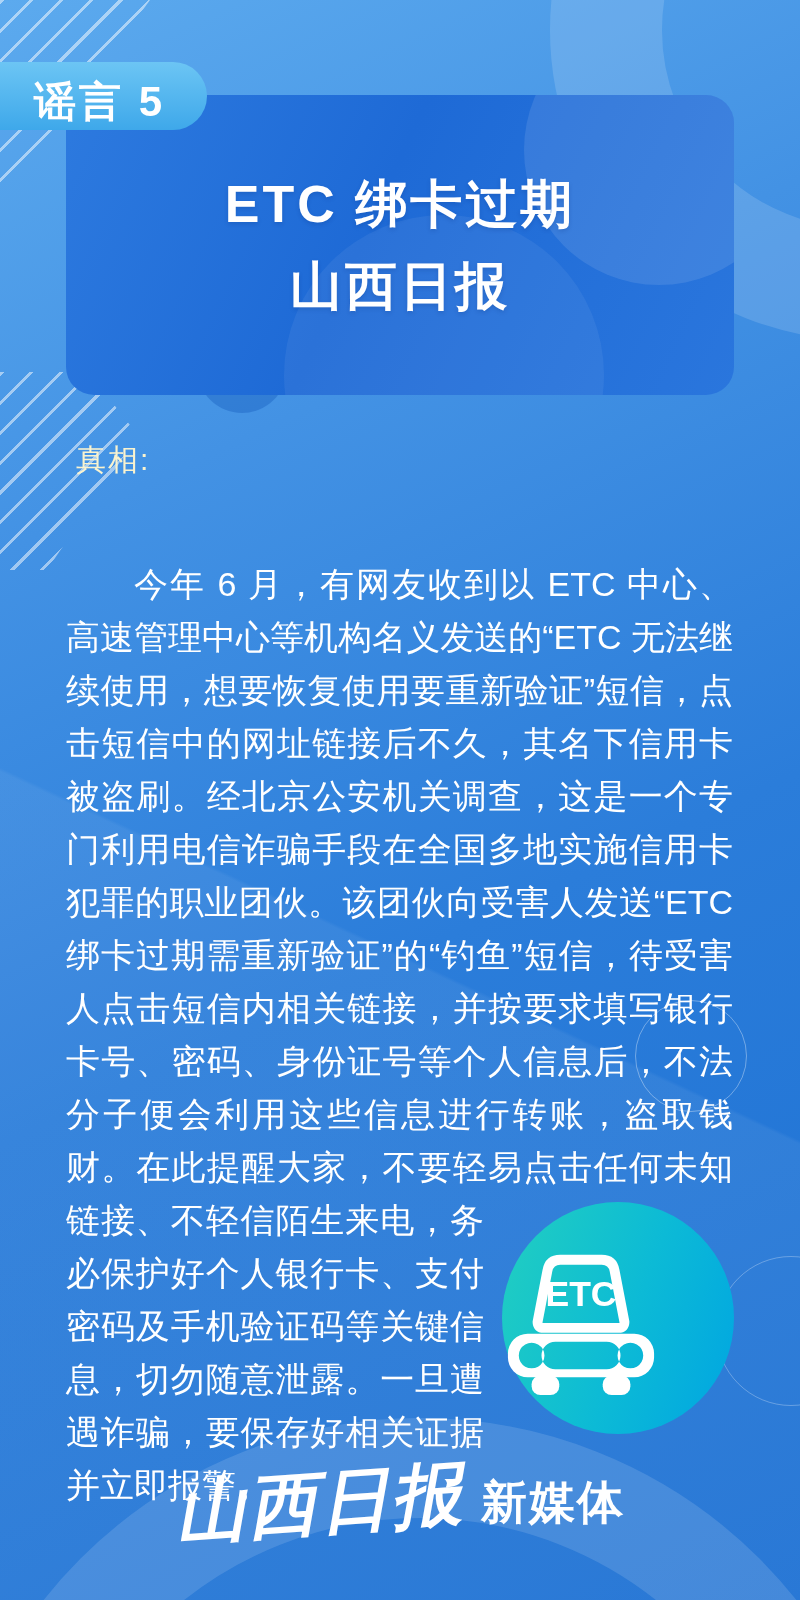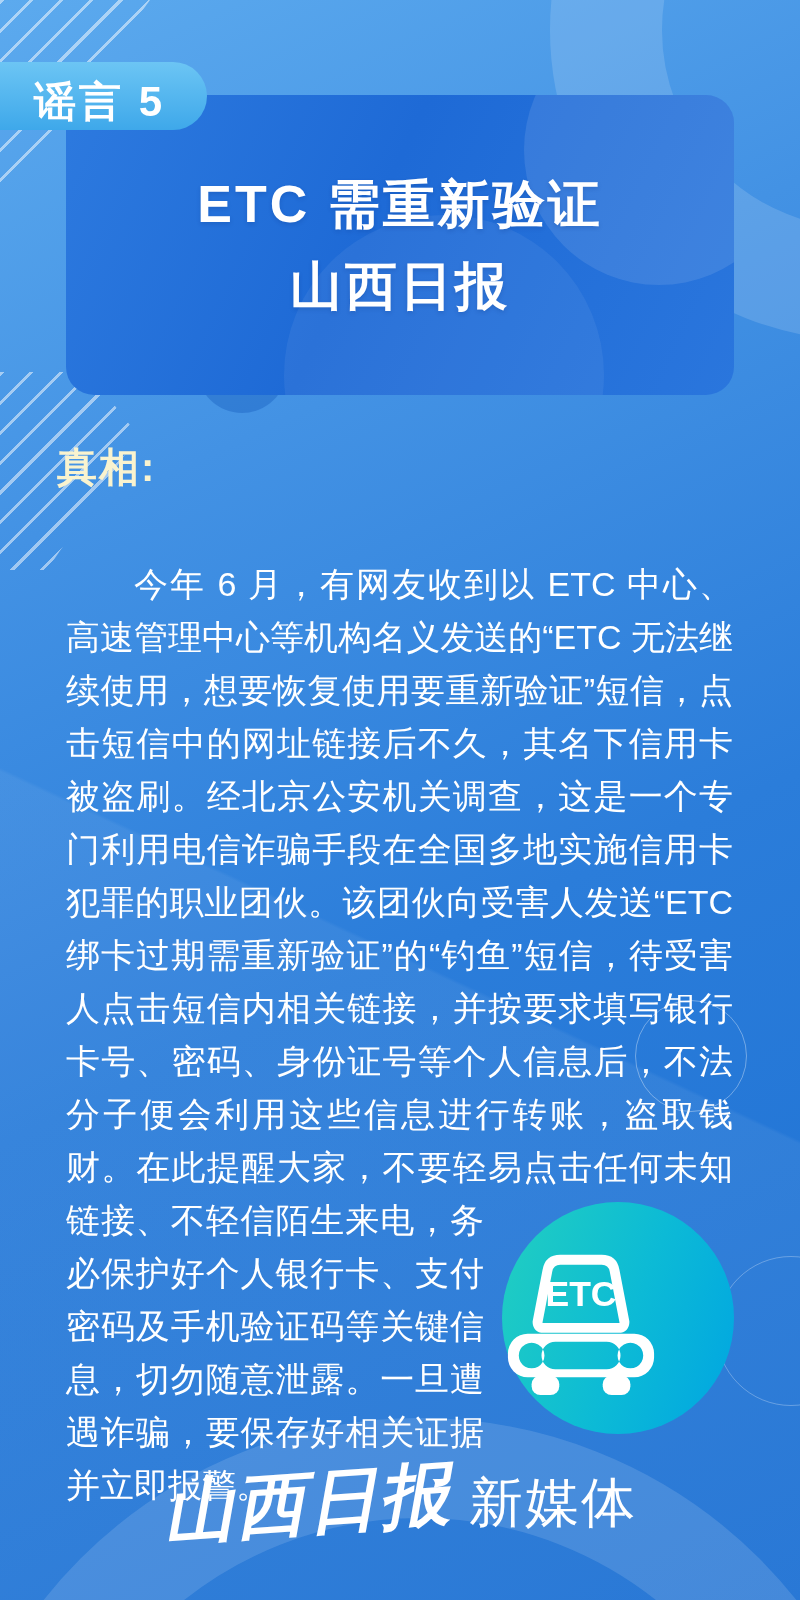--- a/index.html
+++ b/index.html
@@ -71,22 +71,22 @@
   .title-card .deco2{
     position:absolute;right:130px;bottom:-140px;width:320px;height:320px;
     border-radius:50%;background:rgba(255,255,255,0.06);
   }
   .title-line{
     position:relative;color:#ffffff;font-size:52px;font-weight:800;
     letter-spacing:3px;line-height:1;text-shadow:0 2px 4px rgba(0,40,110,0.18);
   }
   
   .truth-heading{
-    position:absolute;left:57px;top:440px;
-    font-size:40px;font-weight:700;color:#f9f3cf;letter-spacing:2px;z-index:2;
+    position:absolute;left:76px;top:440px;
+    font-size:30px;font-weight:400;color:#f9f3cf;letter-spacing:2px;z-index:2;
   }
   .body-text{
     position:absolute;left:66px;top:524px;width:668px;
     font-size:34px;line-height:53px;color:#ffffff;
     text-align:justify;text-indent:2em;letter-spacing:0;
     z-index:2;
   }
   .float-spacer{float:right;width:1px;height:640px;}
   .etc-float{float:right;clear:right;width:232px;height:232px;margin:4px 0 8px 18px;}
   .etc-circle{
@@ -98,21 +98,21 @@
   .footer{
     position:absolute;left:0;right:0;top:1448px;height:110px;
     display:flex;justify-content:center;align-items:center;gap:18px;
     color:#ffffff;z-index:2;
   }
   .brand-script{
     font-family:"DejaVu Serif","Liberation Serif",serif;
     font-style:italic;font-weight:bold;font-size:70px;line-height:1;
     transform:rotate(-4deg);letter-spacing:2px;
   }
-  .brand-suffix{font-size:54px;font-weight:400;letter-spacing:2px;}
+  .brand-suffix{font-size:46px;font-weight:700;letter-spacing:2px;}
 </style>
 </head>
 <body>
 
 <div class="poster">
 
   <div class="decor ring-top"></div>
   <div class="decor ring-bottom"></div>
   <div class="decor diag-sheen"></div>
   <div class="decor circle-outline-1"></div>
@@ -121,21 +121,21 @@
   <div class="decor hatch hatch-top"></div>
   <div class="decor hatch hatch-mid"></div>
 
   <div class="badge">
     <span>谣言 5</span>
   </div>
 
   <div class="title-card">
     <div class="deco1"></div>
     <div class="deco2"></div>
-    <div class="title-line">ETC 需重新验证</div>
+    <div class="title-line">ETC 绑卡过期</div>
     <div class="title-line">山西日报</div>
   </div>
 
   <div class="truth-heading">真相:</div>
 
   <p class="body-text">
     <span class="float-spacer"></span>
     <span class="etc-float">
       <span class="etc-circle">
         <svg viewBox="0 0 160 160" width="158" height="158" aria-hidden="true">

